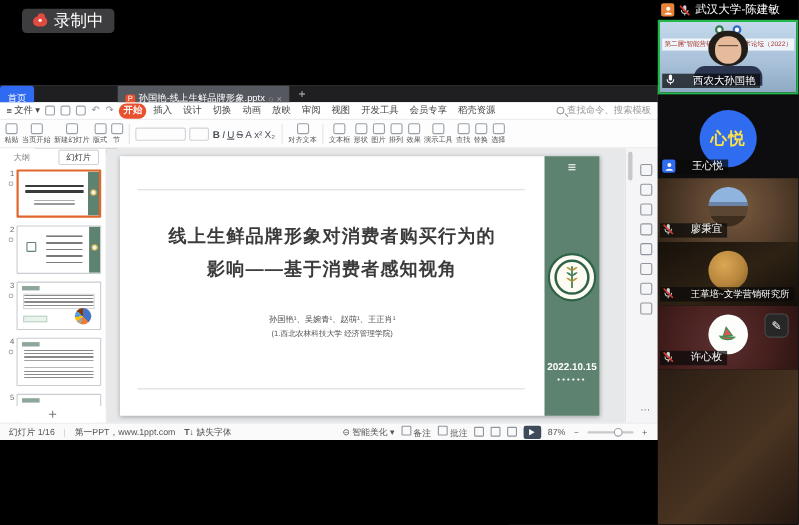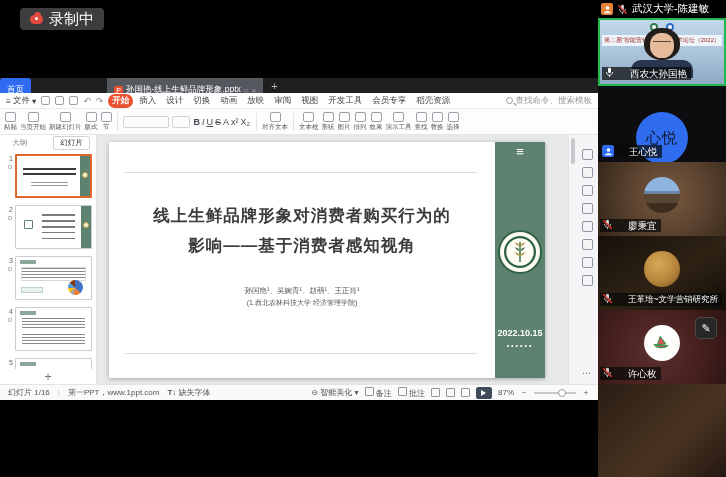--- a/index.html
+++ b/index.html
@@ -117,35 +117,35 @@
   .sb-play i{width:0;height:0;border-left:5px solid #fff;border-top:3px solid transparent;border-bottom:3px solid transparent;}
   .slider{width:42px;height:2px;background:#c9c9cc;border-radius:1px;position:relative;}
   .slider i{position:absolute;left:24px;top:-3px;width:8px;height:8px;border:1px solid #9aa0a8;background:#fff;border-radius:50%;}
 
   
   .meeting{position:absolute;left:598px;top:0;width:128px;height:477px;background:#000;display:flex;flex-direction:column;}
   .tile{position:relative;overflow:hidden;flex:0 0 auto;}
   .tile.header{height:18px;background:#000;display:flex;align-items:center;gap:4px;padding:0 3px;}
   .tile.video{height:68px;border:2px solid #23b84b;background:linear-gradient(180deg,#c3d8ea 0%,#a7c0d8 60%,#8fa9c4 100%);}
   .tile.avatar-text{height:76px;background:#0d0d0f;}
-  .tile.photo{height:74px;}
+  .tile.photo{height:58px;font-family:Liberation Serif, serif;}
   .tile.partial{flex:1;background:linear-gradient(135deg,#2a1d14,#4a3421 60%,#241711);}
   .bg-temple{background:radial-gradient(circle at 55% 45%,#7a5a3e 0%,#5c4430 45%,#332517 100%);}
   .bg-sky{background:linear-gradient(160deg,#3c4654 0%,#55616e 50%,#2e3640 100%);}
   .bg-autumn{background:linear-gradient(150deg,#17110b 0%,#2e2214 55%,#120d08 100%);}
   .bg-melon{background:radial-gradient(circle at 45% 55%,#5c3030 0%,#46201e 55%,#2c1412 100%);}
 
   .pic{position:absolute;left:50%;top:44%;transform:translate(-50%,-50%);width:36px;height:36px;border-radius:50%;}
   .pic-temple{background:linear-gradient(180deg,#8fb4dd 0 38%,#6b85a8 38% 48%,#5b4633 48% 72%,#3c2d1e 72% 100%);}
   .pic-sky{background:linear-gradient(180deg,#6d87a5 0 45%,#e8eef5 45% 70%,#9aa7b4 70% 100%);}
   .pic-autumn{background:radial-gradient(circle at 40% 35%,#d8a855 0%,#b8863c 55%,#7a5524 100%);}
   .pic-melon{background:#fdfdfb;display:flex;align-items:center;justify-content:center;}
   .melon{width:22px;height:22px;}
-  .big-circle{position:absolute;left:50%;top:52px;transform:translate(-50%,-50%);width:52px;height:52px;border-radius:50%;
-    background:#2f6cf0;color:#0f172a;font-size:15px;display:flex;align-items:center;justify-content:center;letter-spacing:1px;}
+  .big-circle{position:absolute;left:50%;top:40px;transform:translate(-50%,-50%);width:52px;height:52px;border-radius:50%;
+    background:#2f6cf0;color:#fde047;font-size:15px;display:flex;align-items:center;justify-content:center;letter-spacing:1px;font-weight:bold;}
 
   .name-label{position:absolute;left:2px;bottom:4px;background:rgba(10,10,10,.72);color:#fff;
     font-size:9.5px;line-height:13px;padding:0 4px 0 2px;display:flex;gap:15px;max-width:124px;white-space:nowrap;}
   .name-label.small{font-size:8.5px;}
   .psq{width:12px;height:12px;border-radius:2px;display:inline-flex;align-items:center;justify-content:center;flex:0 0 auto;}
   .psq.orange{background:#e8833a;} .psq.blue{background:#2f6cf0;}
   .hdr-name{color:#fff;font-size:10.5px;}
 
   .logos-row{position:absolute;left:0;right:0;top:3px;display:flex;justify-content:center;gap:8px;}
   .logo-dot{width:8px;height:8px;border-radius:50%;}

